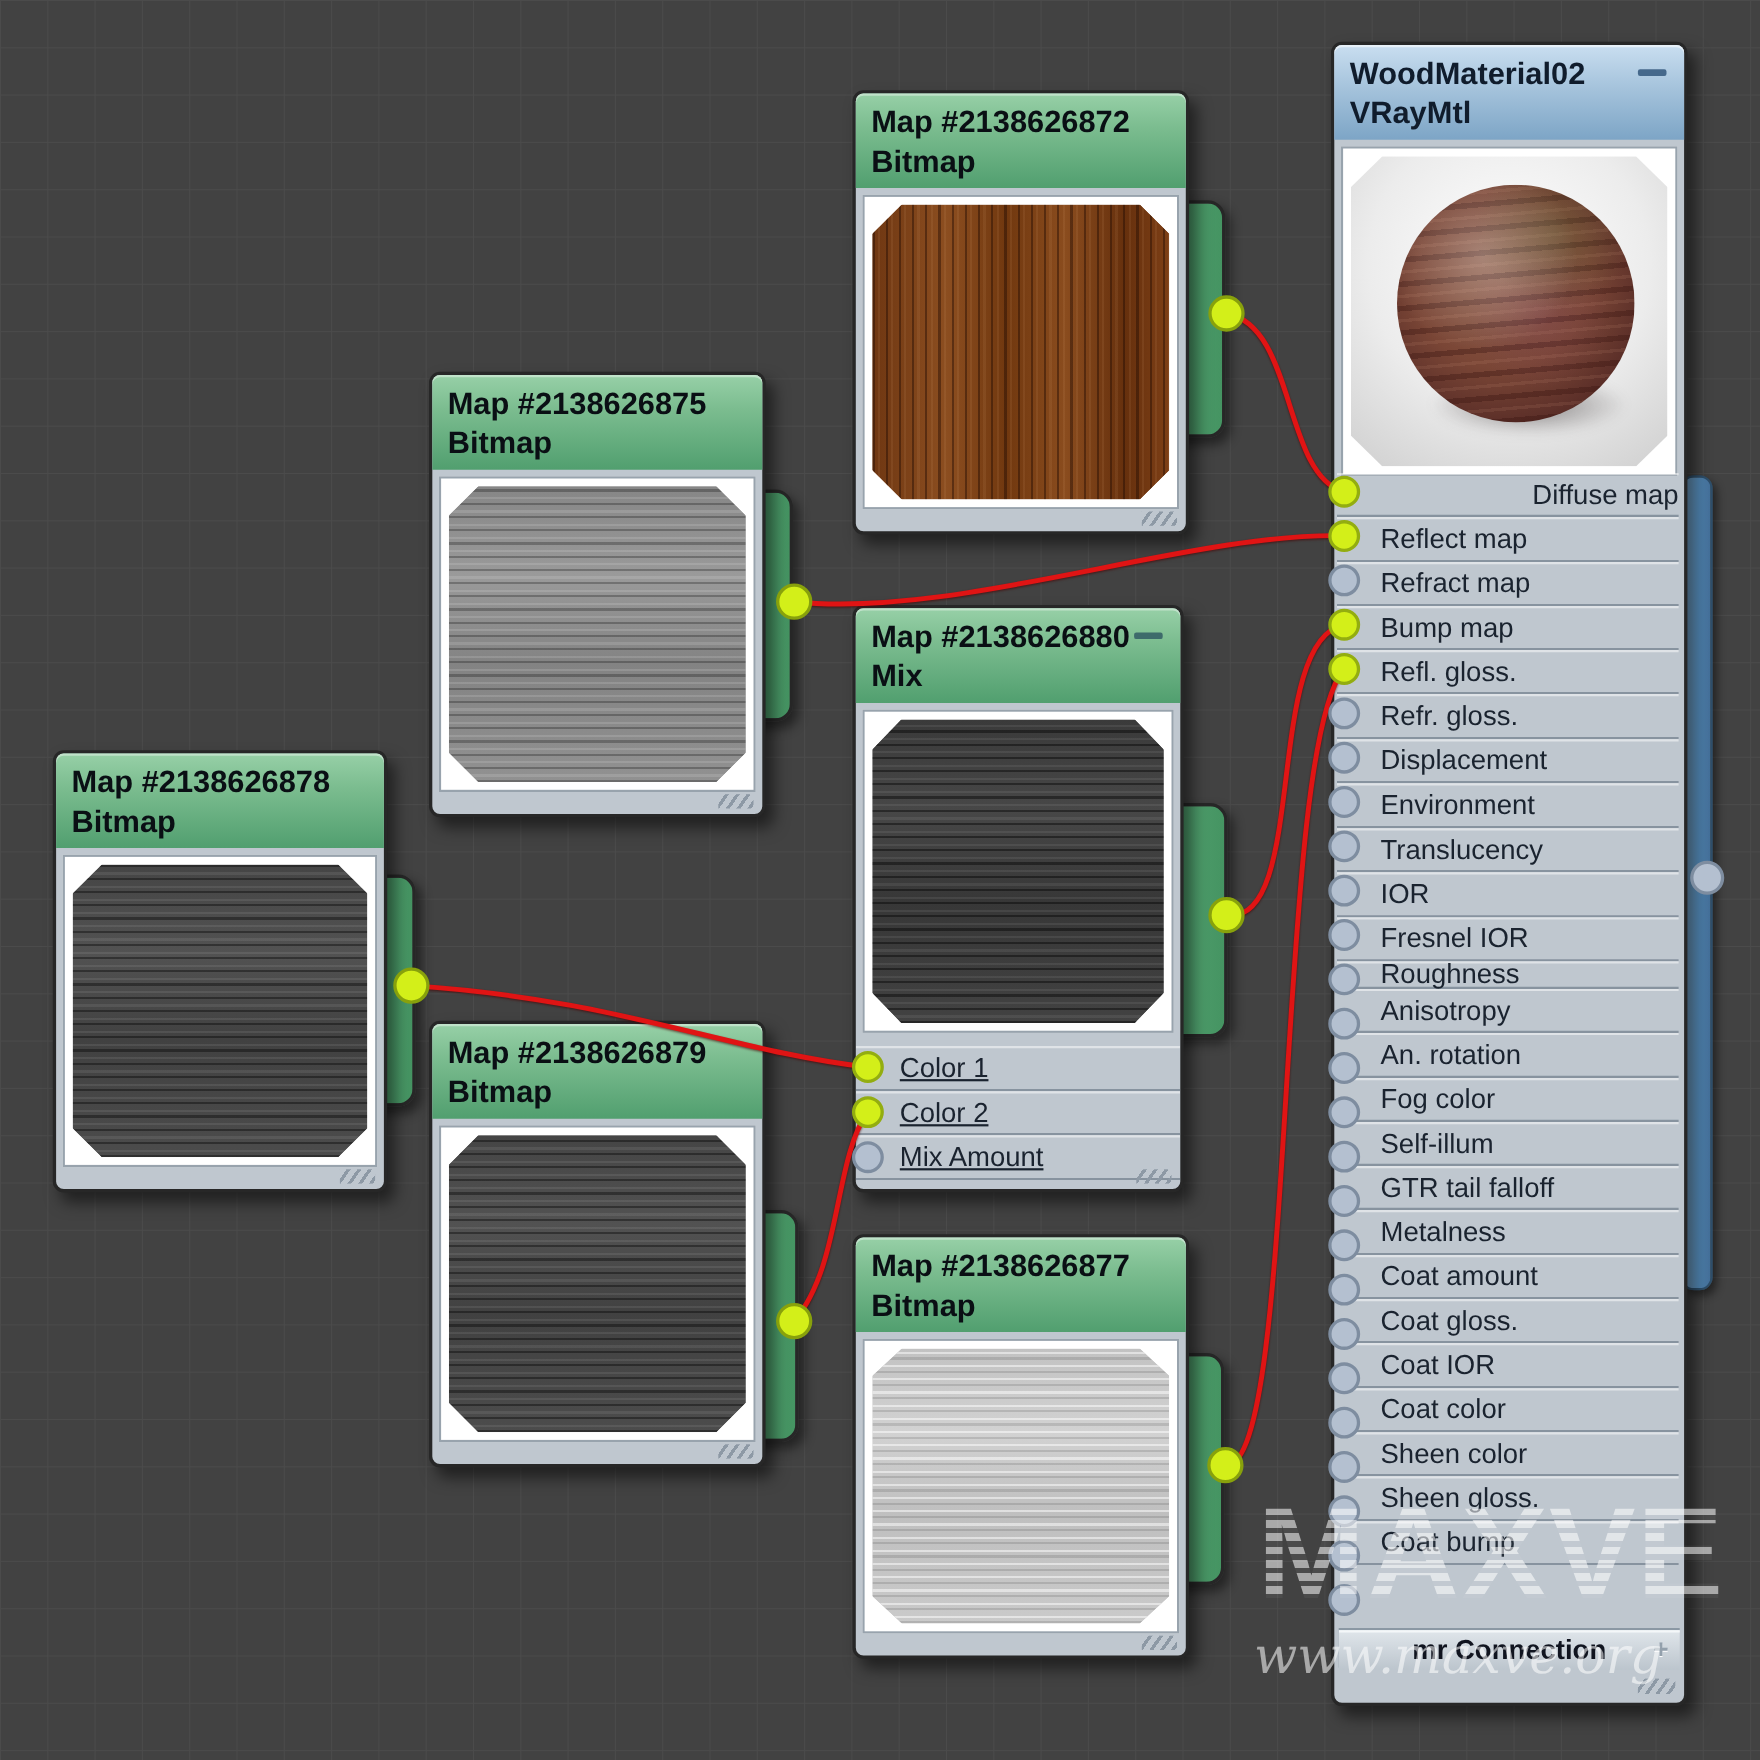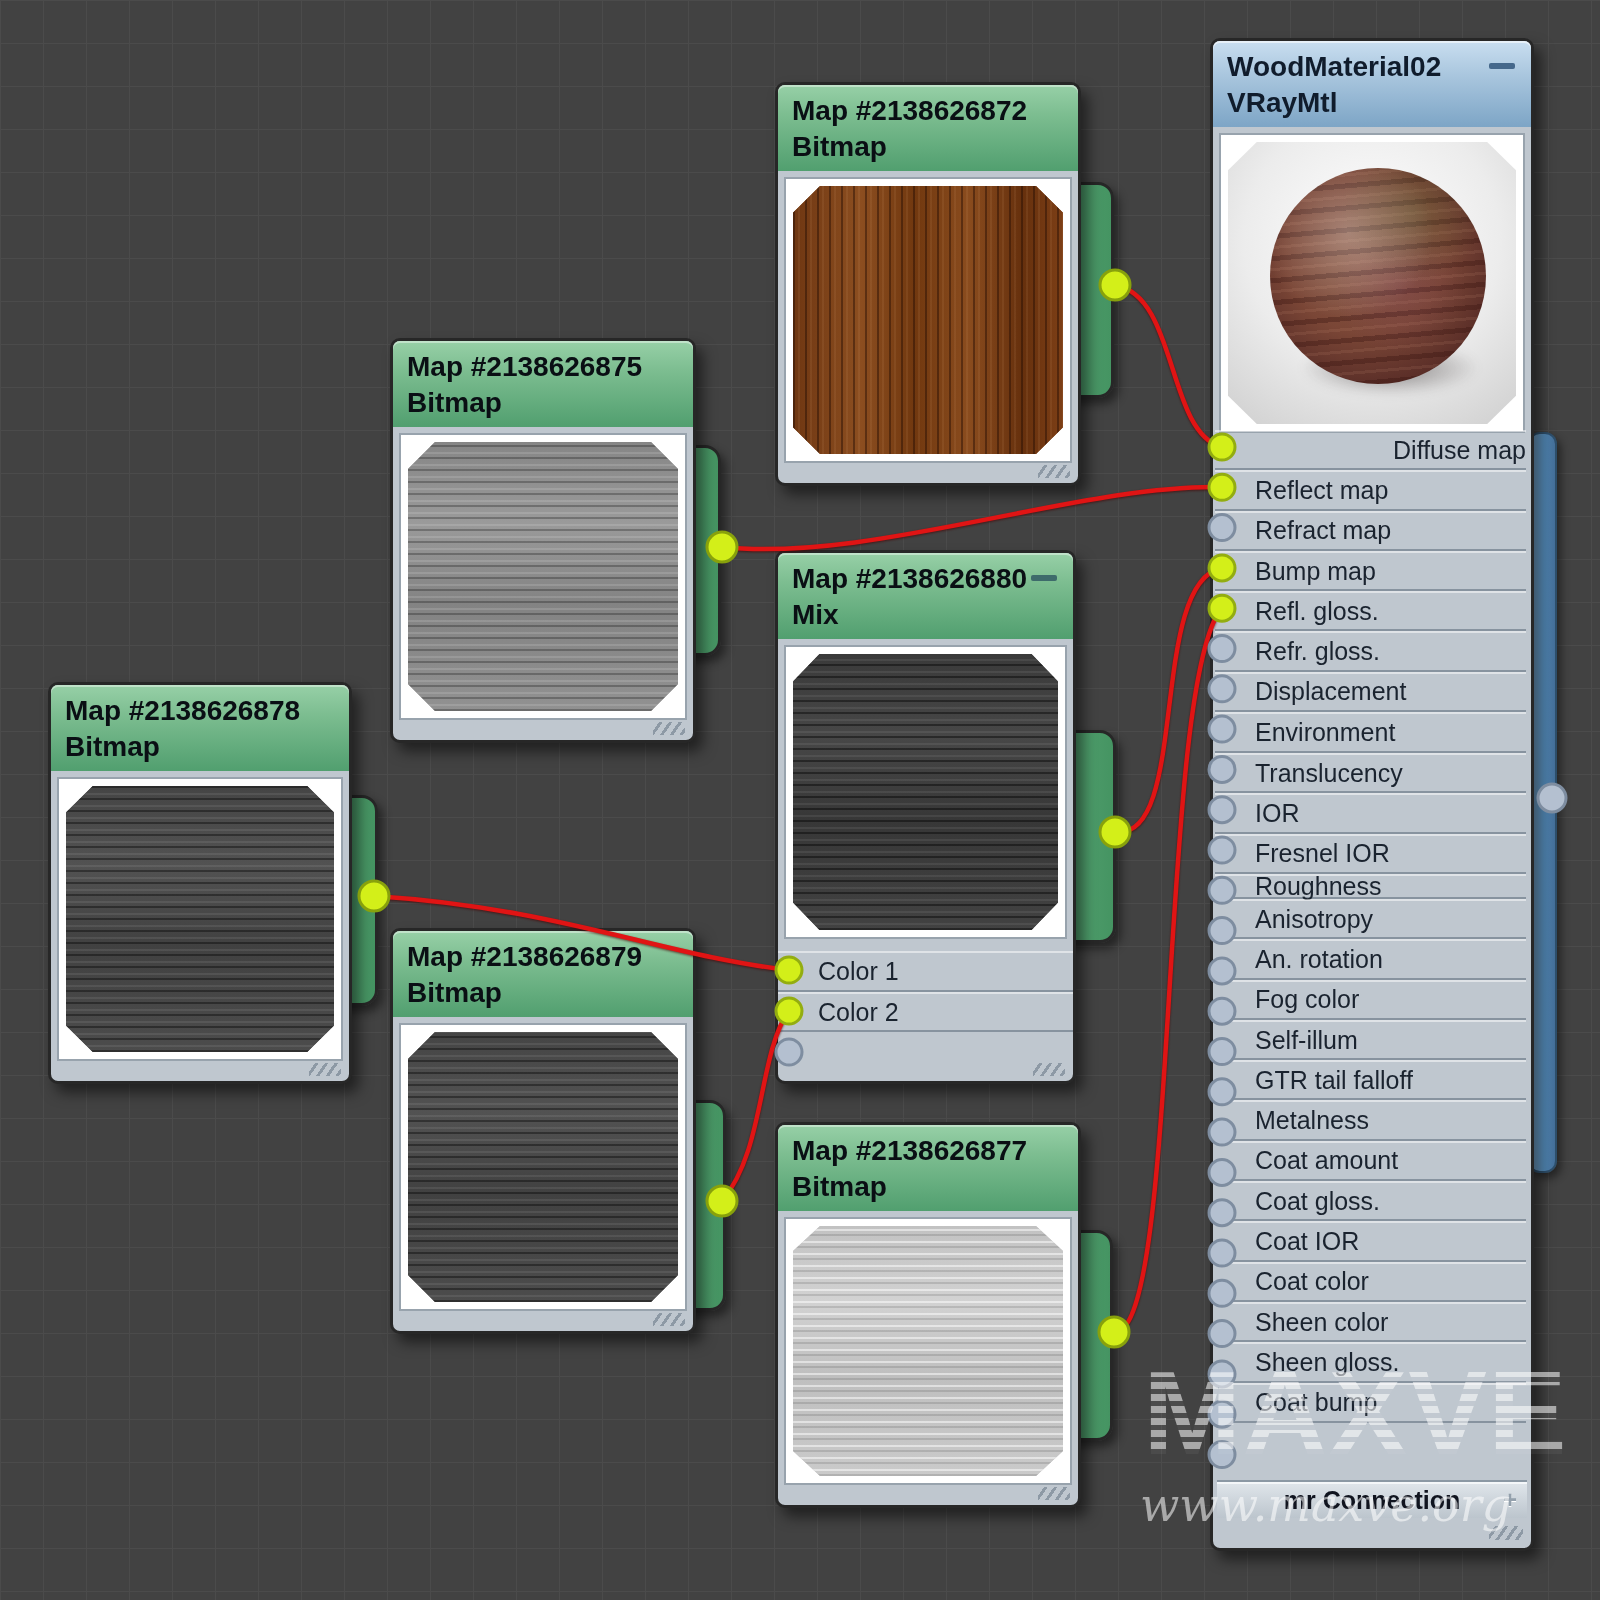--- a/index.html
+++ b/index.html
@@ -146,21 +146,21 @@
   .vscroll{
     position:absolute;left:1528px;top:432px;width:25px;height:737px;
     background:linear-gradient(90deg,#7aa7cc,#538ab8 55%,#446f99);
     border:2px solid #2e4f6b;border-radius:12px;z-index:8;
     box-shadow:4px 5px 8px rgba(0,0,0,.45);
   }
   
   #mix-node{left:775px;top:550px;width:295px;height:528px;}
   #mix-node .panel{flex:0 0 276px;}
   #mix-slots{margin-top:12px;flex:0 0 auto;}
-  #mix-node .slot-row{padding-left:40px;}
+  #mix-node .slot-row{padding-left:40px;text-decoration:underline;}
   
   #overlay{position:absolute;left:0;top:0;z-index:40;pointer-events:none;}
   .wire{fill:none;stroke:#e01414;stroke-width:4.5;stroke-linecap:round;filter:drop-shadow(0 1px 1px rgba(70,0,0,.65));}
   .sock{fill:#b4c0d0;stroke:#7e8da0;stroke-width:3;}
   .sock.on{fill:#d3ef19;stroke:#93ad10;}
   .outsock{fill:#d3ef19;stroke:#88a10c;stroke-width:3;}
   .outsock.gray{fill:#b4c0d0;stroke:#7e8da0;}
   
   .watermark{position:absolute;z-index:50;pointer-events:none;}
   .wm-logo{
@@ -248,20 +248,23 @@
     </div>
     <div class="panel">
       <div class="thumb tex-mix"></div>
     </div>
     <div id="mix-slots">
         <div class="slot-row" style="height: 40.7px;">
     <span class="slot-label">Color 1</span>
   </div>
         <div class="slot-row" style="height: 40.7px;">
     <span class="slot-label">Color 2</span>
+  </div>
+        <div class="slot-row" style="height: 40.7px;">
+    <span class="slot-label">Mix Amount</span>
   </div>
       </div>
     <div class="ftr" style="flex:1;">
         <div class="grip"></div>
       </div>
   </div>
 
   <div class="node" style="left:775px;top:1122px;width:300px;height:380px;">
     <div class="hdr hdr-green">
       <div class="t1">Map #2138626877</div>

